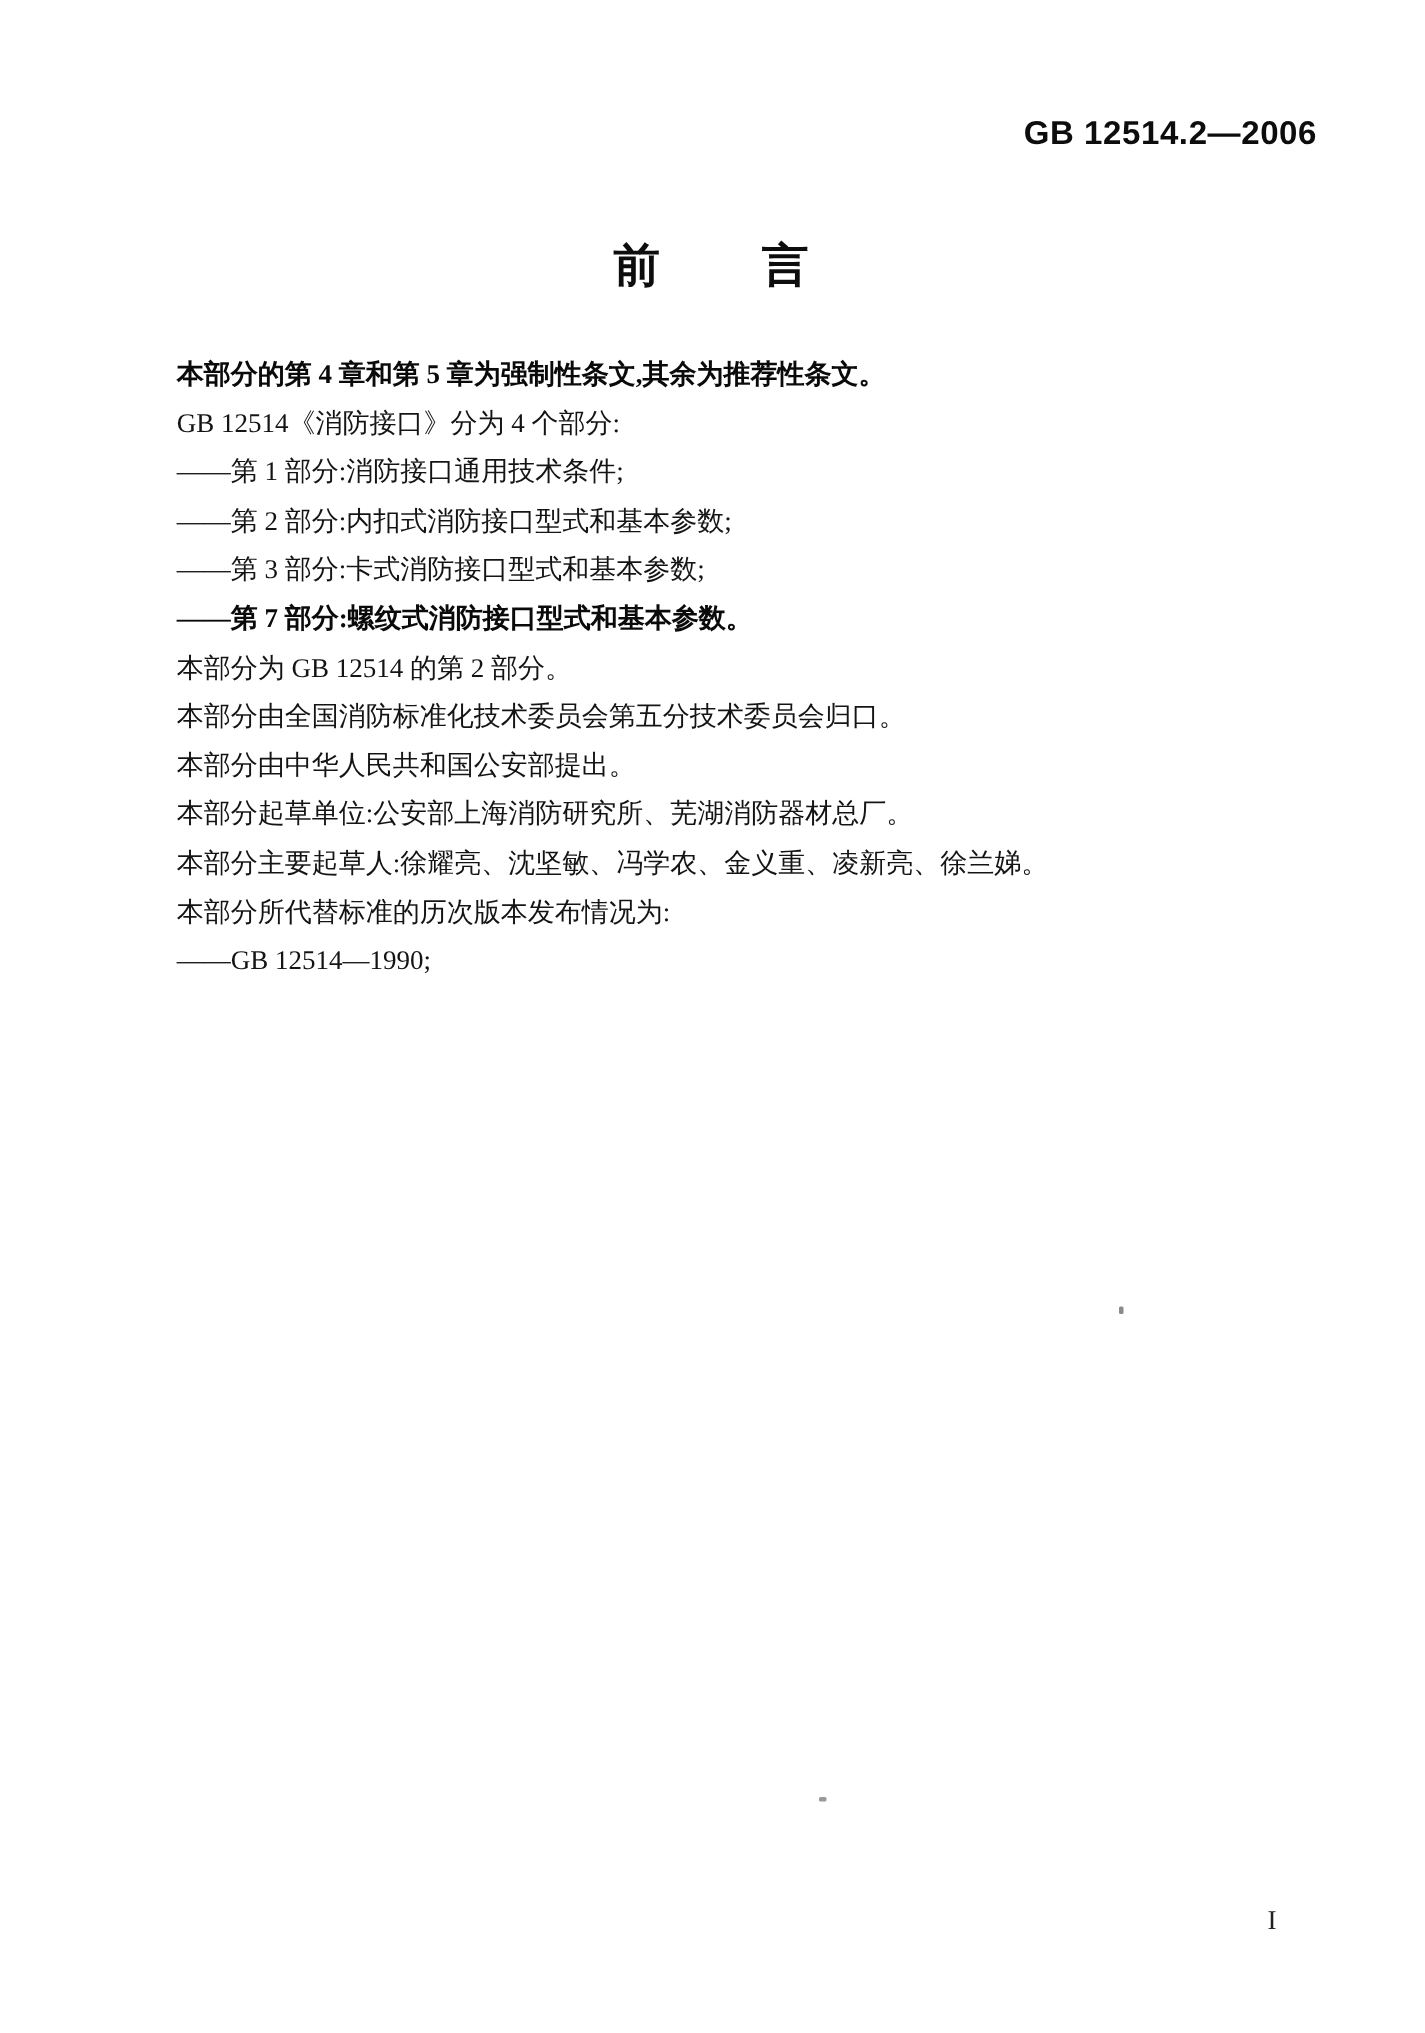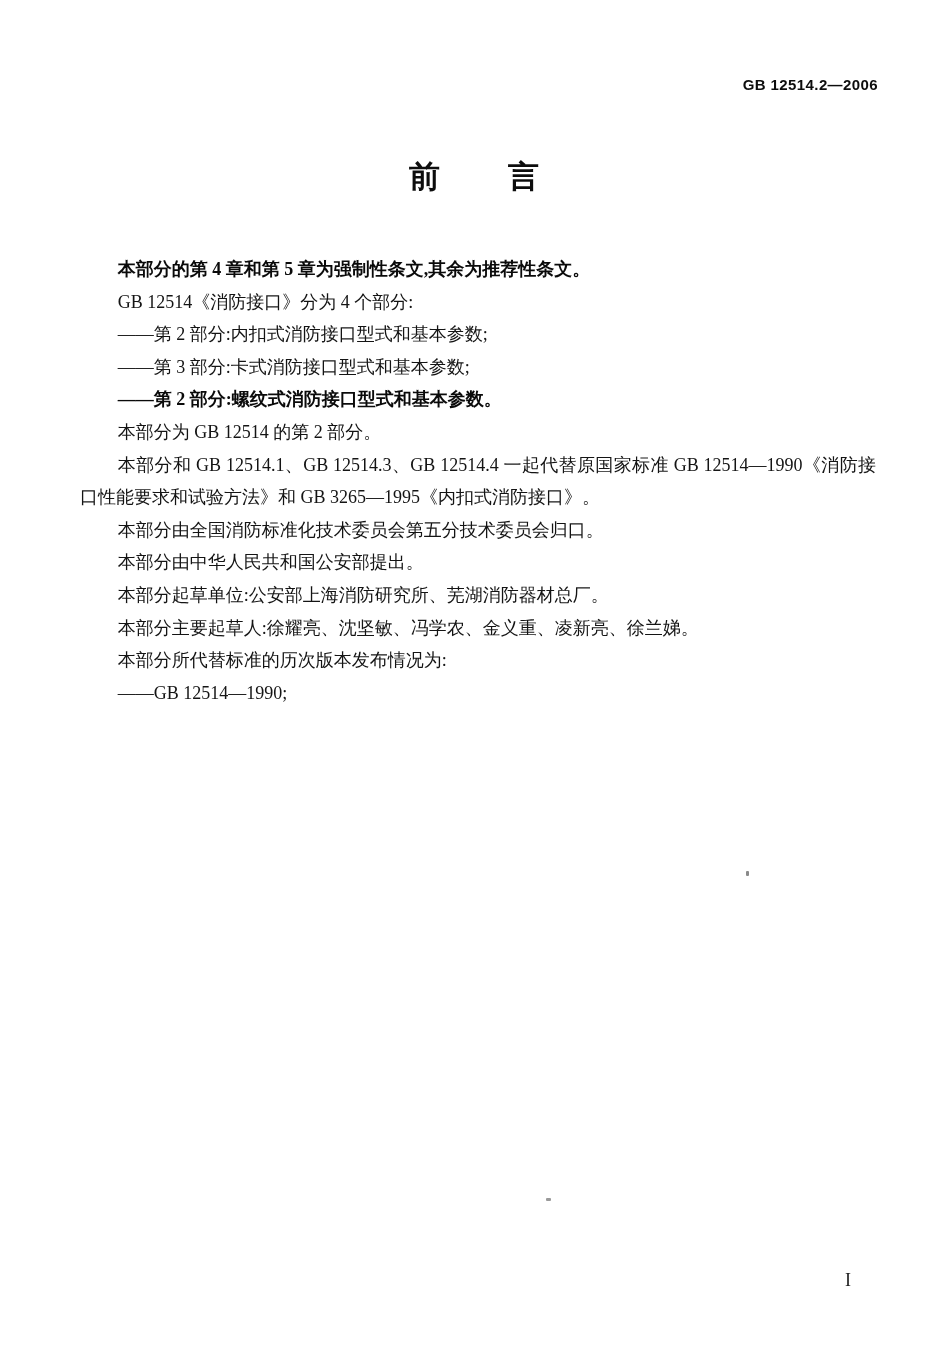--- a/index.html
+++ b/index.html
@@ -16,39 +16,39 @@
     position: absolute;
     inset: 0;
     background: #ffffff;
   }
   .std-number {
     position: absolute;
     top: 76px;
     right: 72px;
     font-family: "Liberation Sans", sans-serif;
     font-weight: bold;
-    font-size: 15px;
+    font-size: 22px;
     letter-spacing: 0.4px;
     color: #0d0d0d;
   }
   .fw-title {
     position: absolute;
     top: 156px;
     left: 0;
     width: 100%;
     margin: 0;
     text-align: center;
     font-size: 31px;
     font-weight: bold;
     letter-spacing: 2px;
     color: #0d0d0d;
   }
   .fw-body {
     position: absolute;
-    top: 253px;
+    top: 233px;
     left: 80px;
     width: 796px;
     font-size: 18px;
     line-height: 32.6px;
     text-align: justify;
     color: #141414;
   }
   .fw-body p {
     margin: 0;
     padding: 0;
@@ -78,25 +78,25 @@
 
 <div class="page">
 
   <div class="std-number">GB 12514.2—2006</div>
 
   <h1 class="fw-title">前　　言</h1>
 
   <div class="fw-body">
     <p class="bold">本部分的第 4 章和第 5 章为强制性条文,其余为推荐性条文。</p>
     <p>GB 12514《消防接口》分为 4 个部分:</p>
+    <p>——第 1 部分:消防接口通用技术条件;</p>
     <p>——第 2 部分:内扣式消防接口型式和基本参数;</p>
     <p>——第 3 部分:卡式消防接口型式和基本参数;</p>
-    <p class="bold">——第 2 部分:螺纹式消防接口型式和基本参数。</p>
+    <p class="bold">——第 7 部分:螺纹式消防接口型式和基本参数。</p>
     <p>本部分为 GB 12514 的第 2 部分。</p>
-    <p>本部分和 GB 12514.1、GB 12514.3、GB 12514.4 一起代替原国家标准 GB 12514—1990《消防接口性能要求和试验方法》和 GB 3265—1995《内扣式消防接口》。</p>
     <p>本部分由全国消防标准化技术委员会第五分技术委员会归口。</p>
     <p>本部分由中华人民共和国公安部提出。</p>
     <p>本部分起草单位:公安部上海消防研究所、芜湖消防器材总厂。</p>
     <p>本部分主要起草人:徐耀亮、沈坚敏、冯学农、金义重、凌新亮、徐兰娣。</p>
     <p>本部分所代替标准的历次版本发布情况为:</p>
     <p>——GB 12514—1990;</p>
   </div>
 
   <div class="page-number">I</div>
 

